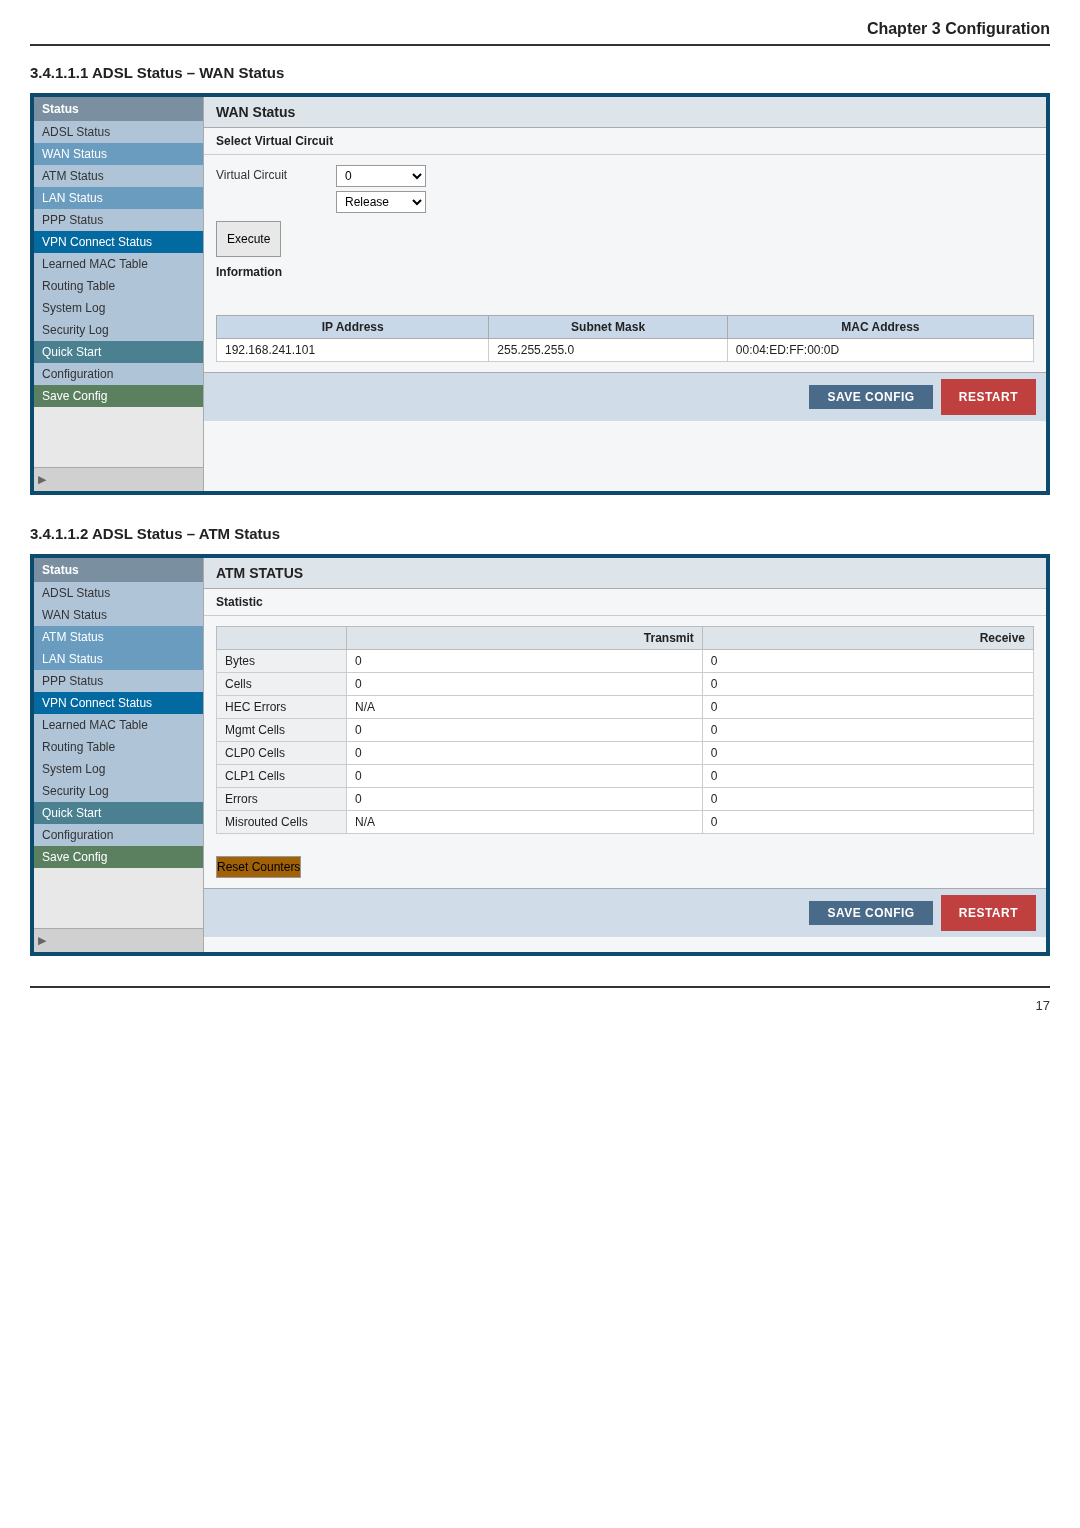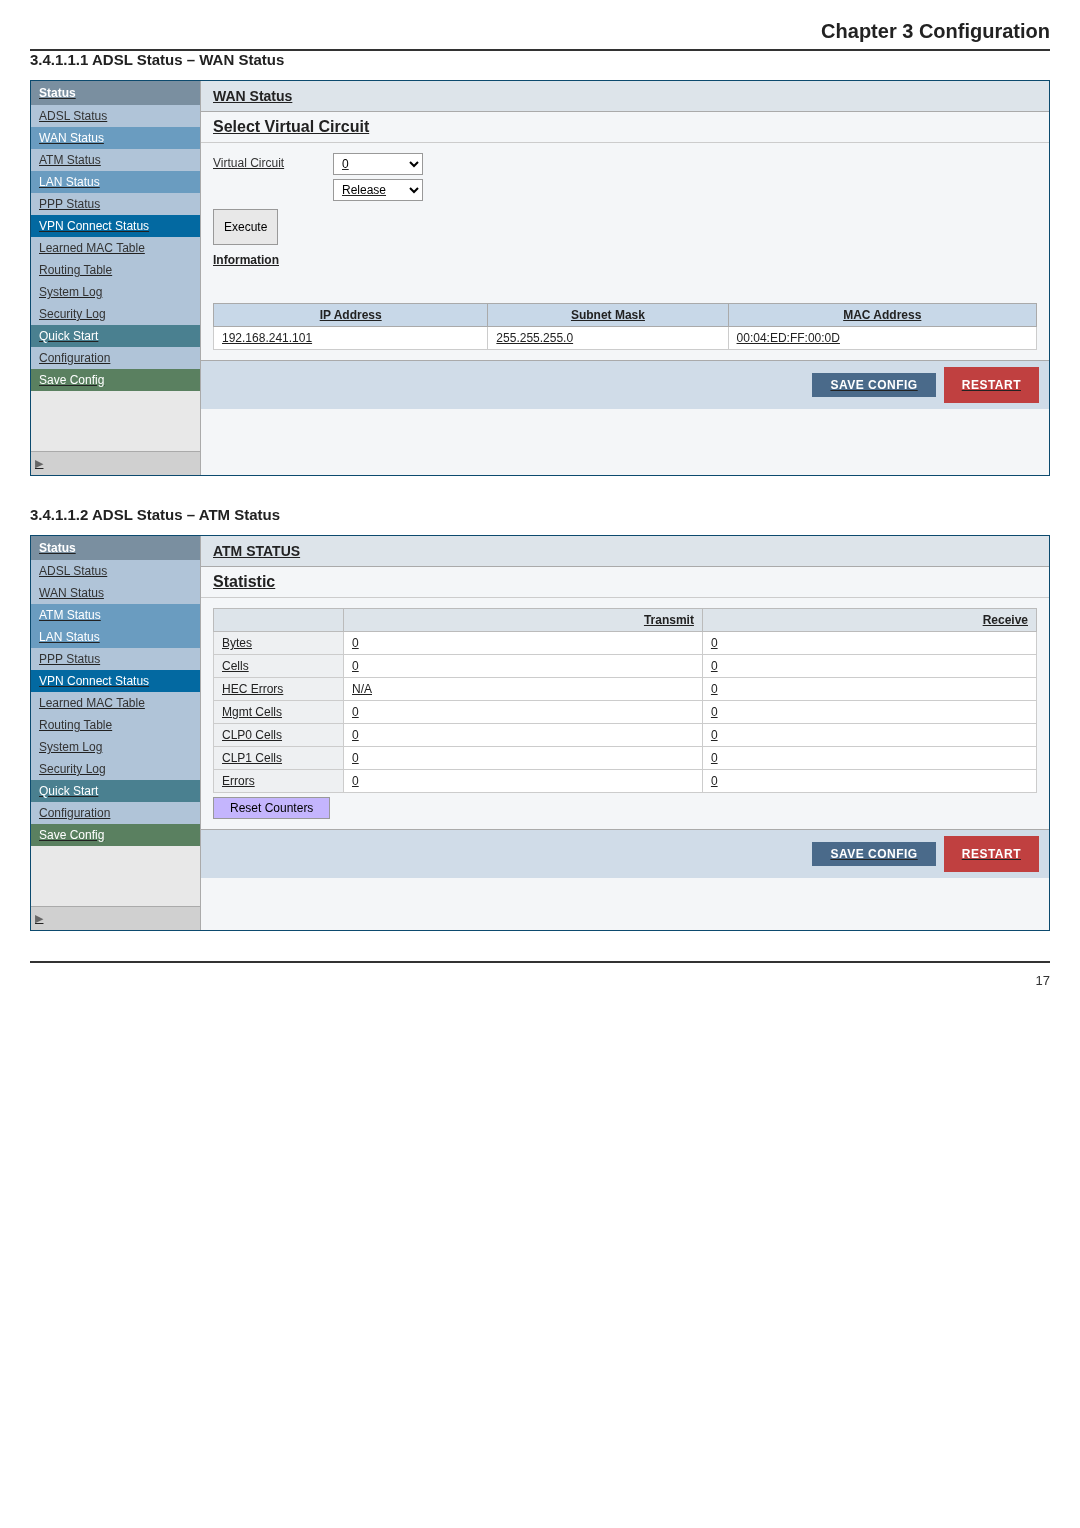--- a/index.html
+++ b/index.html
@@ -6,38 +6,38 @@
     body {
       font-family: Arial, sans-serif;
       font-size: 13px;
       background: #fff;
       color: #222;
       padding: 20px 30px 30px 30px;
     }
 
     .page-header {
       text-align: right;
-      font-size: 20px;
+      font-size: 16px;
       font-weight: bold;
       border-bottom: 2px solid #333;
       padding-bottom: 6px;
+      margin-bottom: 18px;
     }
 
     .section-title {
       font-size: 15px;
       font-weight: bold;
       margin-bottom: 12px;
     }
 
     .ui-container {
-      border: 1px solid #0c4a6e;
+      border: 4px solid #0c4a6e;
       display: flex;
       width: 100%;
       margin-bottom: 8px;
-      text-decoration: underline;
     }
 
     
     .sidebar {
       width: 170px;
       min-width: 170px;
       background: #e8e8e8;
       border-right: 1px solid #aaa;
     }
 
@@ -99,21 +99,21 @@
 
     .content-title {
       background: #dde4ea;
       font-size: 14px;
       font-weight: bold;
       padding: 7px 12px;
       border-bottom: 1px solid #aaa;
     }
 
     .content-subtitle {
-      font-size: 16px;
+      font-size: 12px;
       font-weight: bold;
       padding: 6px 12px;
       border-bottom: 1px solid #ccc;
       background: #f4f6f8;
     }
 
     .content-body {
       padding: 10px 12px;
     }
 
@@ -233,26 +233,26 @@
       padding: 4px 8px;
       background: #fff;
     }
 
     .atm-table td.row-label {
       background: #eef0f2;
       font-weight: normal;
     }
 
     .btn-reset {
-      background: #c4b5fd;
+      background: #a16207;
       border: 1px solid #999;
-      padding: 3px 16px;
+      padding: 3px 0;
       font-size: 12px;
       cursor: pointer;
-      margin-top: 4px;
+      margin-top: 22px;
     }
 
     .section-wrapper {
       margin-bottom: 30px;
     }
 
     .page-number {
       text-align: right;
       font-size: 13px;
       margin-top: 10px;
@@ -414,20 +414,25 @@
             <tr>
               <td class="row-label">CLP1 Cells</td>
               <td>0</td>
               <td>0</td>
             </tr>
             <tr>
               <td class="row-label">Errors</td>
               <td>0</td>
               <td>0</td>
             </tr>
+            <tr>
+              <td class="row-label">Misrouted Cells</td>
+              <td>N/A</td>
+              <td>0</td>
+            </tr>
           </tbody>
         </table>
         <button class="btn-reset">Reset Counters</button>
       </div>
 
       <div class="bottom-bar">
         <button class="btn-save-config">SAVE CONFIG</button>
         <button class="btn-restart">RESTART</button>
       </div>
     </div>

